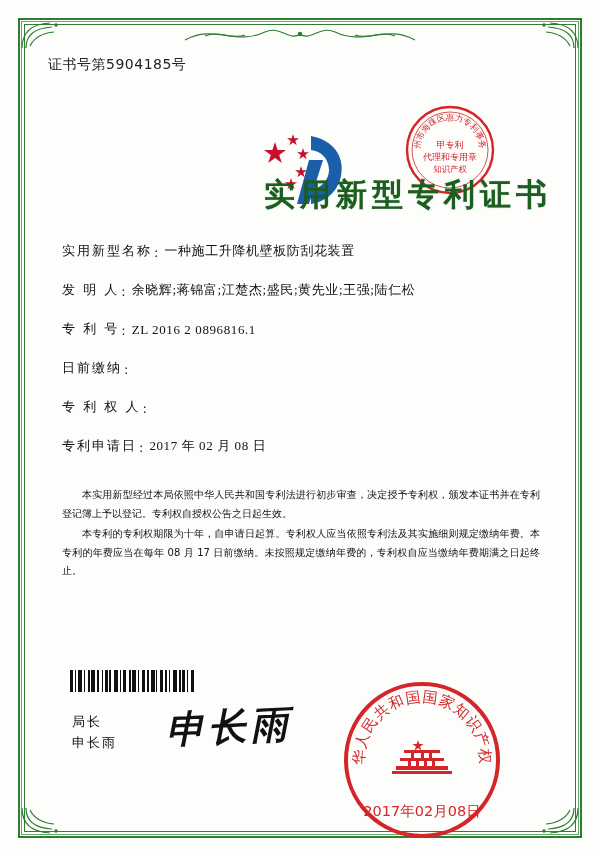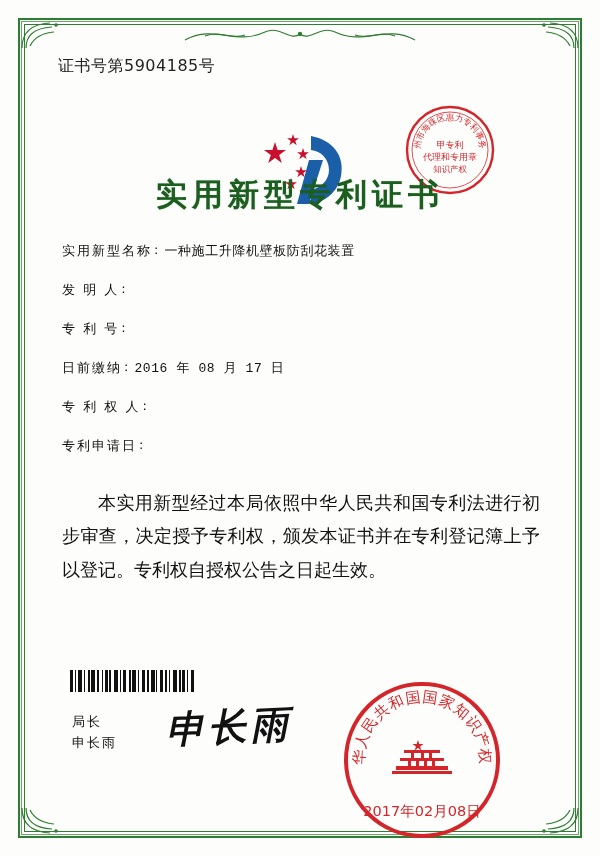--- a/index.html
+++ b/index.html
@@ -78,24 +78,23 @@
   .content {
     position: absolute;
     left: 48px;
     top: 56px;
     width: 504px;
     color: #1a1a1a;
   }
 
   .cert-no {
     font-family: "DejaVu Sans", sans-serif;
-    font-size: 16px;
+    font-size: 14px;
     letter-spacing: 0.5px;
     color: #222;
-    margin-left: 10px;
   }
 
   
   .logo {
     position: absolute;
     left: 50%;
     top: 70px;
     transform: translateX(-50%);
     width: 118px;
     height: 86px;
@@ -110,64 +109,64 @@
     width: 92px;
     height: 92px;
   }
   .seal-top svg { display:block; width:100%; height:100%; }
 
   .title {
     position: absolute;
     left: 0;
     top: 118px;
     width: 504px;
-    text-align: center;
+    text-align: right;
     font-family: "DejaVu Serif", serif;
     font-weight: bold;
     font-size: 31px;
     letter-spacing: 5px;
     color: #1b5e20;
     text-shadow: 0 0 1px rgba(27,94,32,.5);
   }
 
   .fields {
     position: absolute;
     left: 14px;
     top: 186px;
     width: 480px;
   }
   .field-row {
     display: flex;
-    align-items: flex-start;
+    align-items: flex-end;
     margin-bottom: 21px;
     font-size: 13px;
     color: #111;
   }
   .field-label {
     flex: 0 0 auto;
     letter-spacing: 2px;
     font-family: "DejaVu Sans", sans-serif;
     white-space: nowrap;
   }
   .field-sep {
     flex: 0 0 auto;
     padding: 0 6px 0 2px;
   }
   .field-value {
     flex: 1 1 auto;
     letter-spacing: 0.6px;
-    font-family: Liberation Mono, monospace;
+    font-family: Liberation Serif, serif;
   }
 
   .paragraphs {
     position: absolute;
     left: 14px;
     top: 430px;
     width: 478px;
-    font-size: 18px;
+    font-size: 10px;
     line-height: 1.85;
     color: #111;
     text-align: justify;
   }
   .paragraphs p {
     margin: 0 0 2px 0;
     text-indent: 2em;
   }
 
   
@@ -309,47 +308,50 @@
 
       <div class="field-row">
         <span class="field-label">实用新型名称</span>
         <span class="field-sep">:</span>
         <span class="field-value">一种施工升降机壁板防刮花装置</span>
       </div>
 
       <div class="field-row">
         <span class="field-label">发 明 人</span>
         <span class="field-sep">:</span>
+        <span class="field-value">余晓辉;蒋锦富;江楚杰;盛民;黄先业;王强;陆仁松</span>
       </div>
 
       <div class="field-row">
         <span class="field-label">专 利 号</span>
         <span class="field-sep">:</span>
+        <span class="field-value">ZL 2016 2 0896816.1</span>
       </div>
 
       <div class="field-row">
         <span class="field-label">日前缴纳</span>
         <span class="field-sep">:</span>
-        <span class="field-value">2016 年 08 月 17 日</span>
       </div>
 
       <div class="field-row">
         <span class="field-label">专 利 权 人</span>
         <span class="field-sep">:</span>
       </div>
 
       <div class="field-row">
         <span class="field-label">专利申请日</span>
         <span class="field-sep">:</span>
+        <span class="field-value">2017 年 02 月 08 日</span>
       </div>
 
     </div>
 
     <div class="paragraphs">
       <p>本实用新型经过本局依照中华人民共和国专利法进行初步审查，决定授予专利权，颁发本证书并在专利登记簿上予以登记。专利权自授权公告之日起生效。</p>
+      <p>本专利的专利权期限为十年，自申请日起算。专利权人应当依照专利法及其实施细则规定缴纳年费。本专利的年费应当在每年 08 月 17 日前缴纳。未按照规定缴纳年费的，专利权自应当缴纳年费期满之日起终止。</p>
     </div>
 
     <div class="barcode">
       <i style="width:3px"></i>
         <i style="width:2px;background:transparent"></i>
       <i style="width:1px"></i>
         <i style="width:2px;background:transparent"></i>
       <i style="width:4px"></i>
         <i style="width:2px;background:transparent"></i>
       <i style="width:1px"></i>

